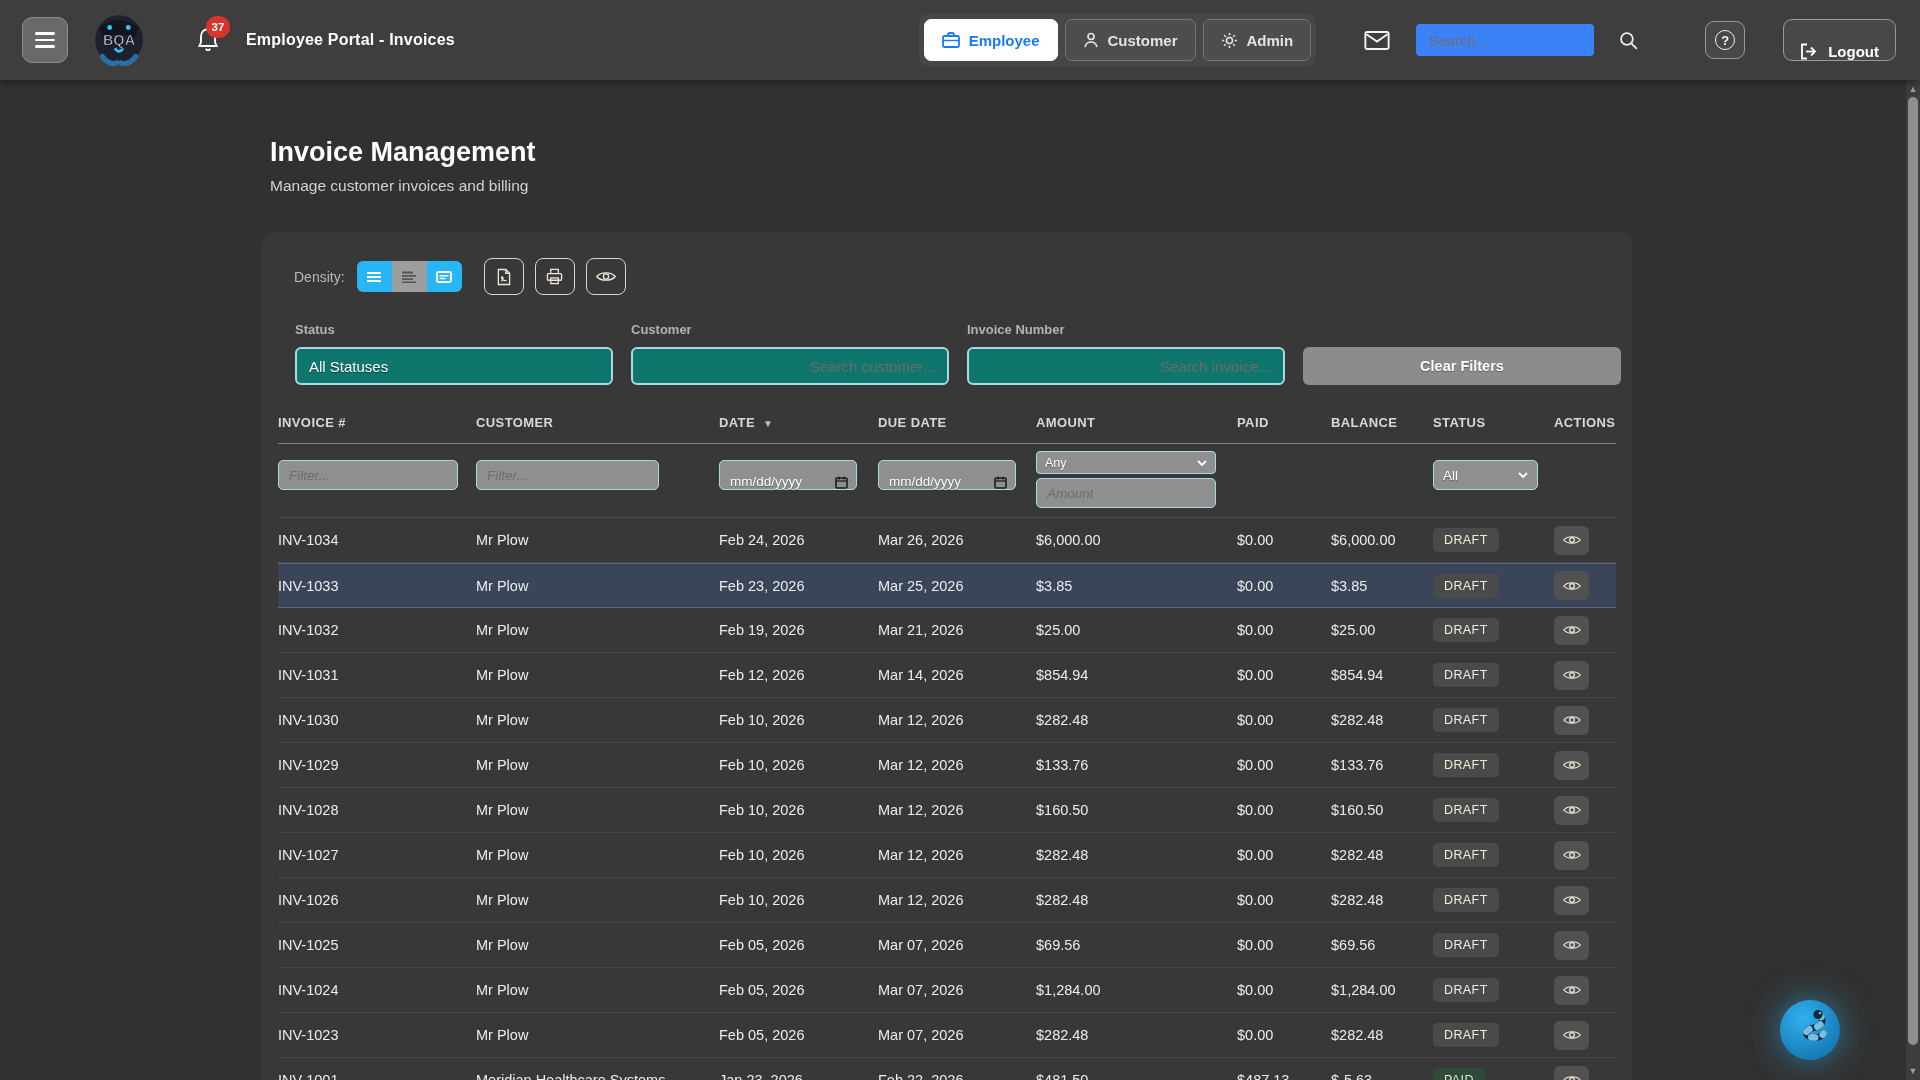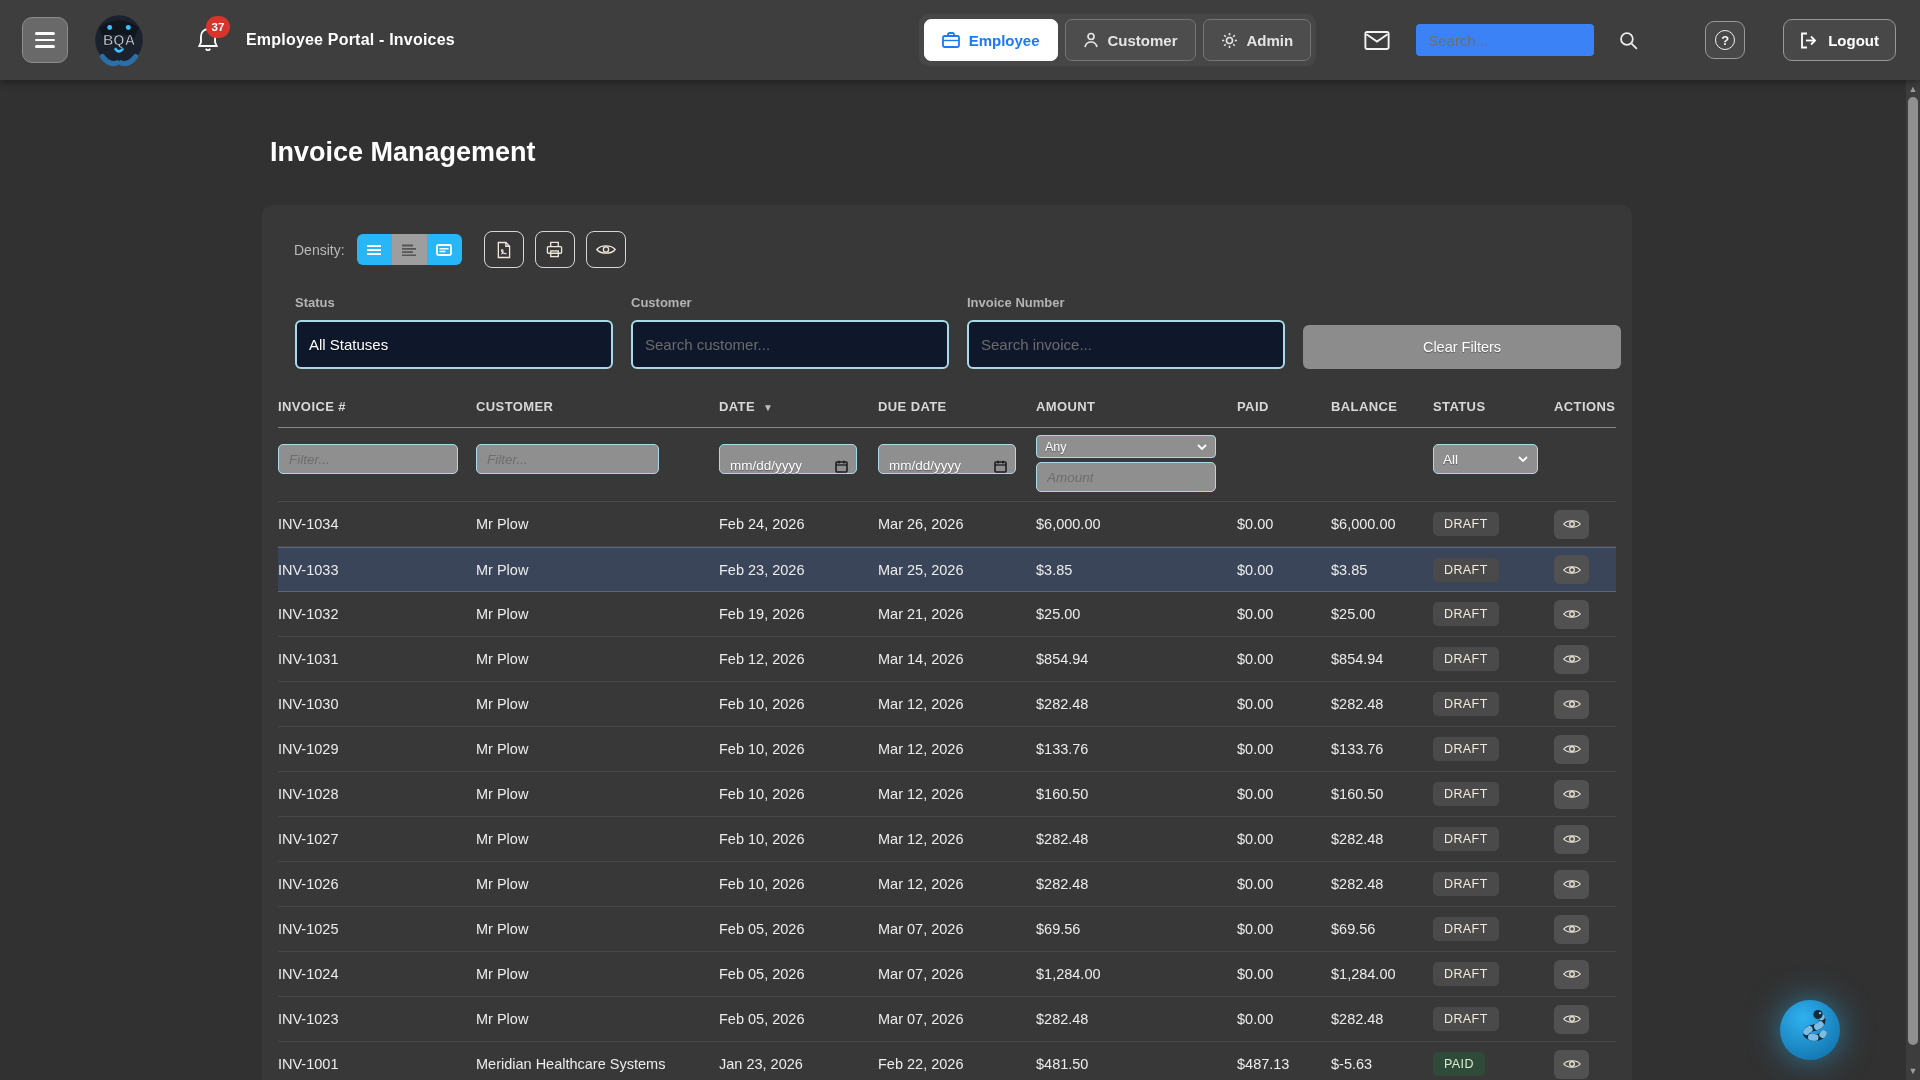--- a/index.html
+++ b/index.html
@@ -56,21 +56,21 @@
     border:1px solid #989898; display:flex; align-items:center; justify-content:center;
     cursor:pointer;
   }
   .q-circle{
     width:20px; height:20px; border:1.6px solid #f0f0f0; border-radius:50%;
     color:#f0f0f0; font-size:13px; font-weight:bold; display:flex;
     align-items:center; justify-content:center;
   }
   .logout-btn{
     margin-left:24px; height:42px; padding:0 16px; border-radius:9px;
-    background:#484848; border:1px solid #989898; display:flex; align-items:center;
+    background:#484848; border:1px solid #989898; display:flex; align-items:flex-end;
     gap:10px; color:#fff; font-size:15px; font-weight:bold; cursor:pointer;
     font-family:"Liberation Sans", sans-serif;
   }
   
   .main{ position:absolute; top:80px; left:0; width:1906px; height:1000px; overflow:hidden; }
   .content{ margin-left:270px; width:1370px; }
   .page-title{ margin-top:57px; font-size:27px; font-weight:bold; color:#ffffff; }
   .page-subtitle{ margin-top:9px; font-size:15.5px; color:#d2d2d2; }
   .panel{
     margin-top:37px; margin-left:-8px; width:1370px; min-height:880px;
@@ -87,32 +87,33 @@
   .tool-btn{
     width:40px; height:37px; border-radius:8px; border:1px solid #d6d6d6;
     background:transparent; display:flex; align-items:center; justify-content:center;
     color:#efe8d9; cursor:pointer;
   }
   
   .filterbar{ display:flex; gap:18px; padding:27px 0 0 33px; }
   .f-field{ width:318px; display:flex; flex-direction:column; gap:10px; }
   .f-label{ font-size:13px; font-weight:bold; color:#b3b3b3; }
   .f-input, .f-select{
-    height:49px; border-radius:6px; border:2px solid #a7dae6; background:#0f172a;
+    height:38px; border-radius:6px; border:2px solid #a7dae6; background:#0f766e;
     padding:0 12px; font-size:15px; color:#fff; width:100%;
     font-family:"Liberation Sans", sans-serif; outline:none;
     display:flex; align-items:center;
     text-shadow:0 1px 1px rgba(0,0,0,.45);
+    text-align:right;
   }
   input.f-input::placeholder{ color:#6b6b6b; text-shadow:none; }
   .f-select{ cursor:pointer; }
   .clear-field{ justify-content:flex-end; }
   .clear-btn{
-    height:44px; width:318px; background:#8c8c8c; border:none; border-radius:6px;
-    color:#fff; font-size:14.5px; font-weight:normal; cursor:pointer;
+    height:38px; width:318px; background:#8c8c8c; border:none; border-radius:6px;
+    color:#fff; font-size:14.5px; font-weight:bold; cursor:pointer;
     font-family:"Liberation Sans", sans-serif; text-shadow:0 1px 1px rgba(0,0,0,.35);
   }
   
   .table{ margin-top:30px; padding:0 16px; }
   .tgrid{ display:grid; grid-template-columns:198px 243px 159px 158px 201px 94px 102px 121px 62px; }
   .thead{ padding-bottom:13px; border-bottom:1px solid #858585; }
   .th{ font-size:13px; font-weight:bold; color:#d8d8d8; letter-spacing:.4px; }
   .sort-arrow{ font-size:10px; color:#bdbdbd; margin-left:8px; }
   .tfilter{ height:74px; border-bottom:1px solid #4a4a4a; align-items:start; }
   .flt{
@@ -253,20 +254,21 @@
       <path d="M11 4l4 4-4 4" fill="none" stroke="#fff" stroke-width="1.8"></path>
       <path d="M15 8H6" stroke="#fff" stroke-width="1.8"></path>
     </svg>
     <span>Logout</span>
   </button>
 </header>
 
 <div class="main">
   <div class="content">
     <h1 class="page-title">Invoice Management</h1>
+    <p class="page-subtitle">Manage customer invoices and billing</p>
 
     <section class="panel">
 
       <div class="panel-head">
 
         <span class="density-label">Density:</span>
         <div class="seg-ctl">
           <span class="seg blue">
             <svg width="16" height="12" viewBox="0 0 16 12">
                 <path d="M1 2h14M1 6h14M1 10h14" stroke="#fff" stroke-width="2"></path>

